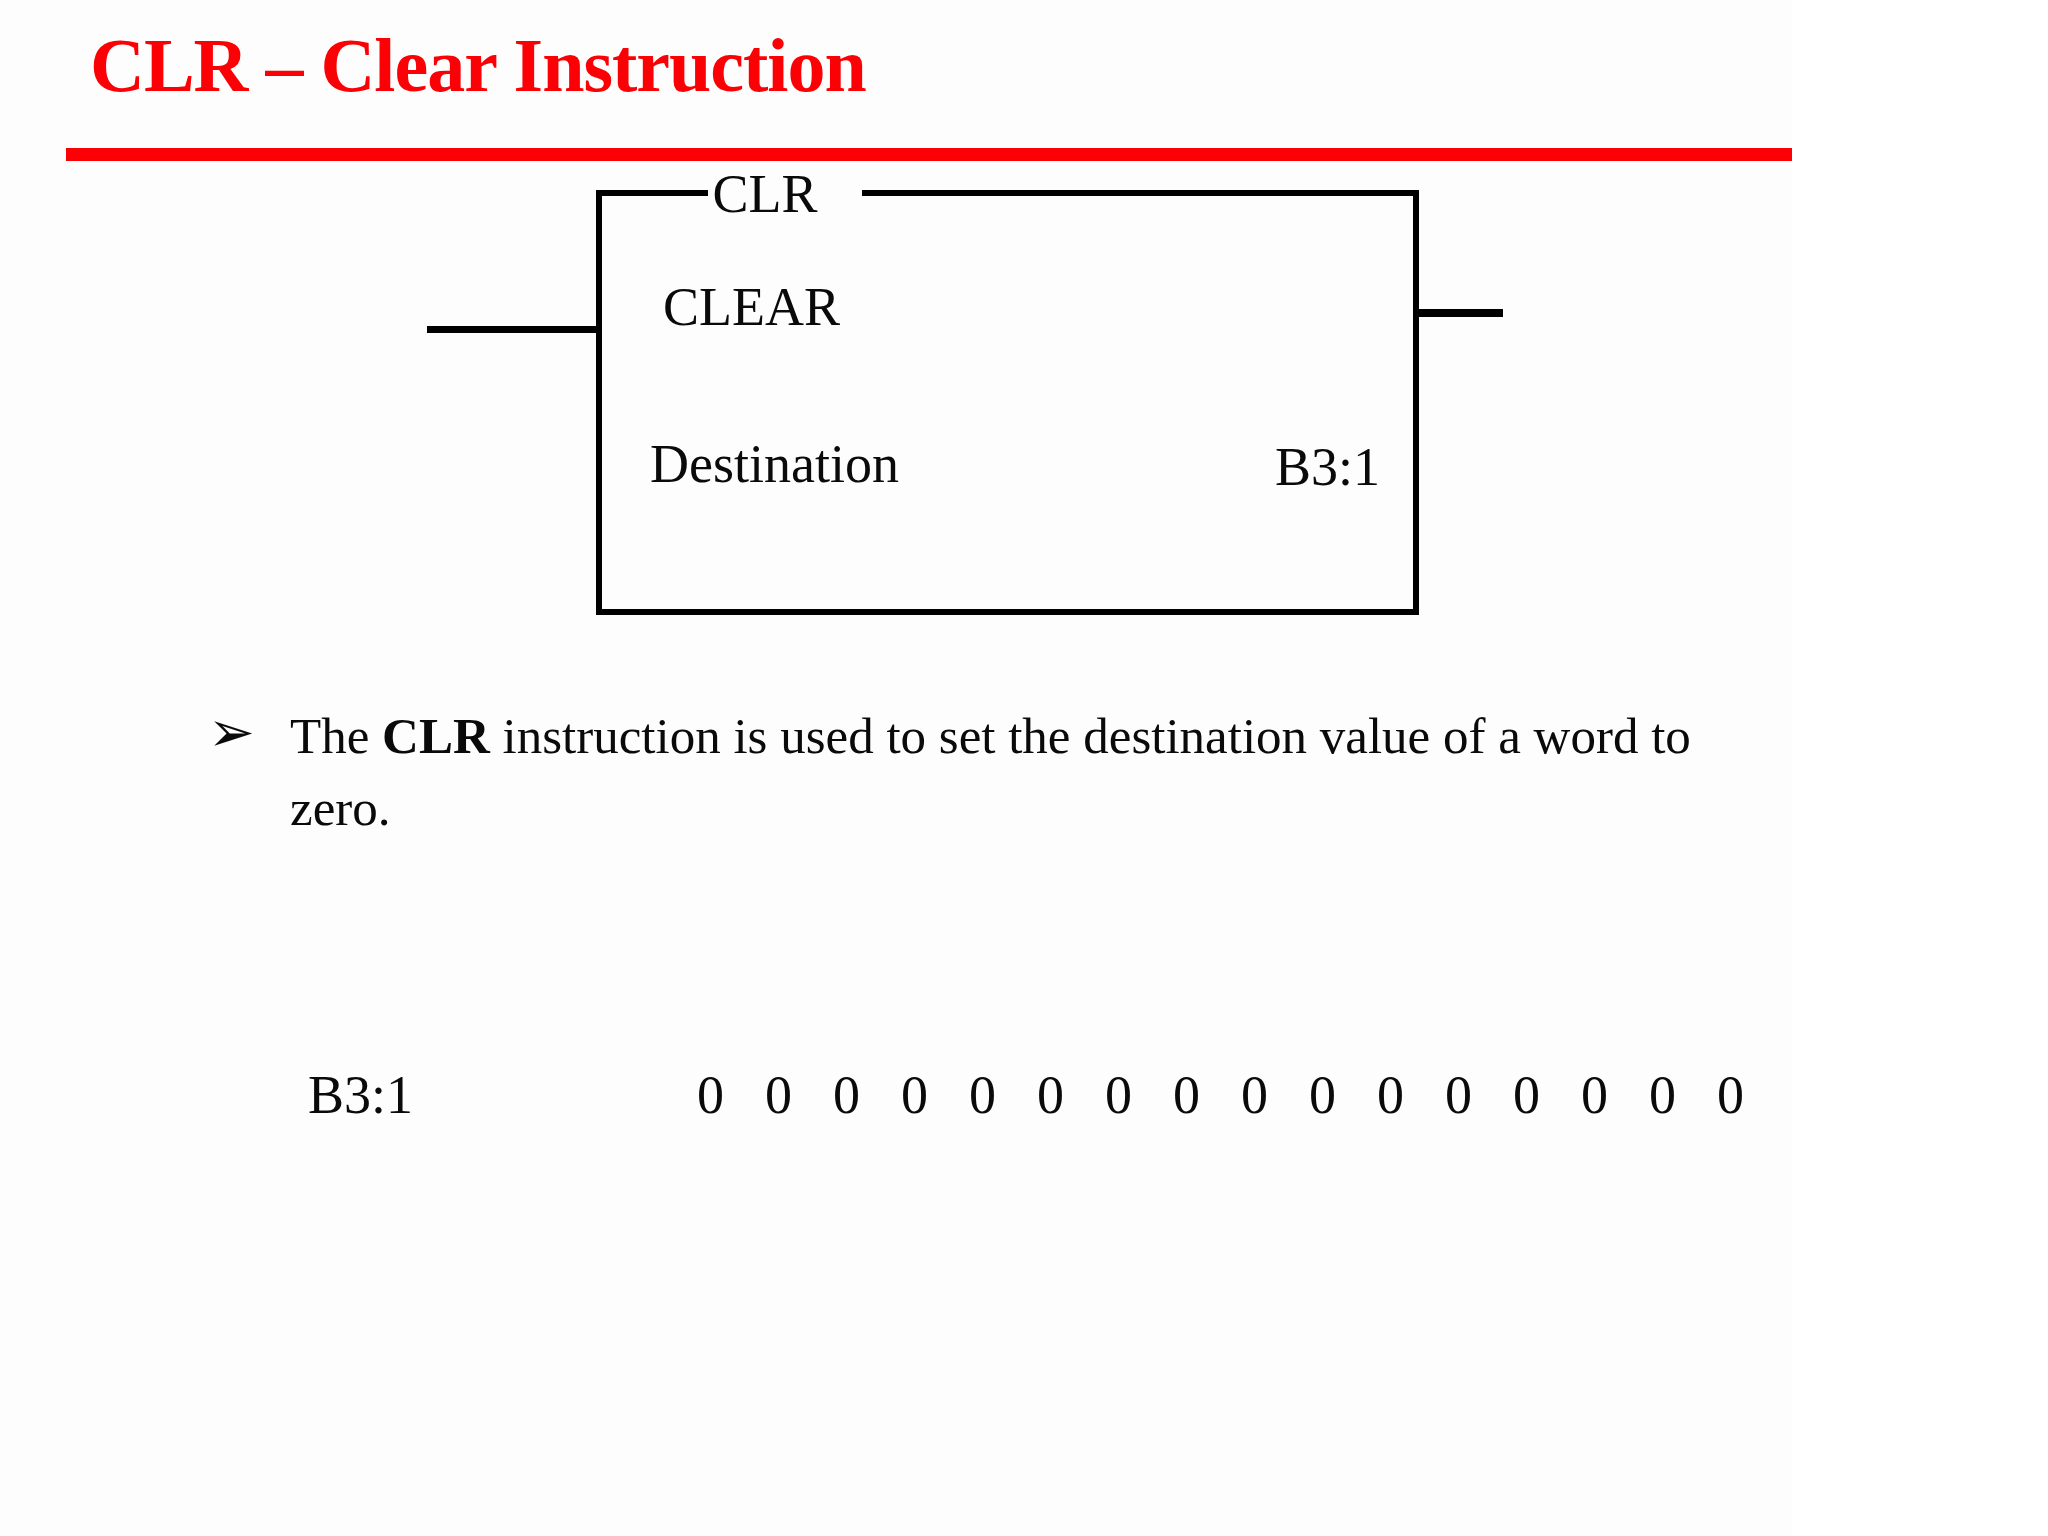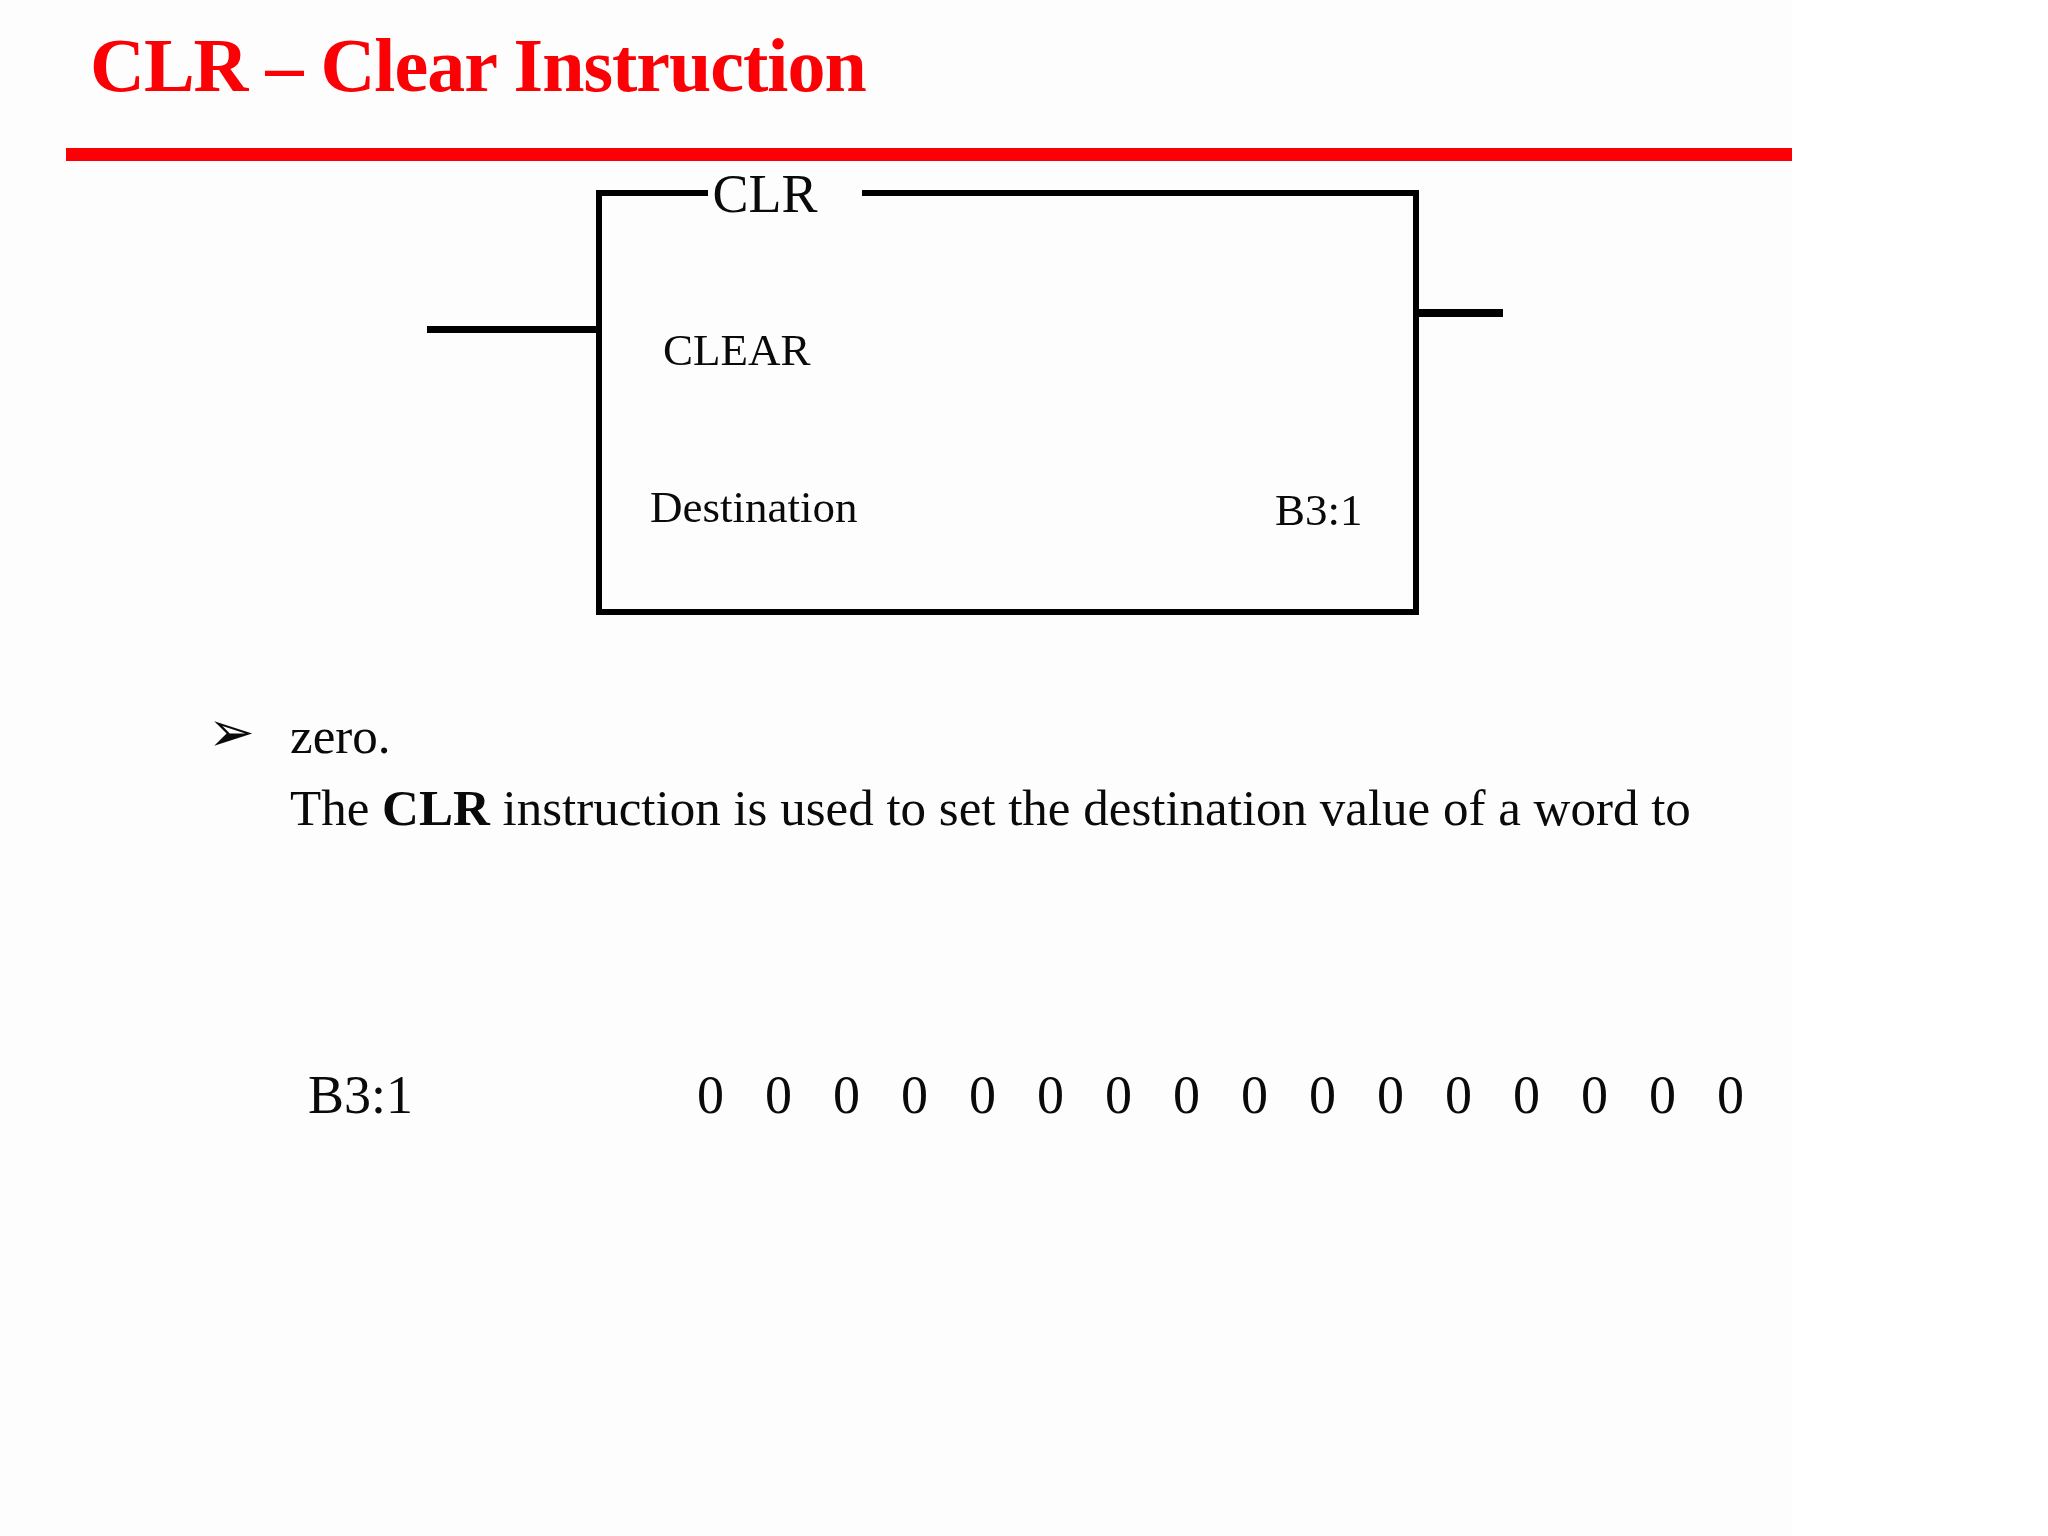--- a/index.html
+++ b/index.html
@@ -64,24 +64,23 @@
     left: 690px;
     top: 167px;
     width: 150px;
     text-align: center;
     font-size: 54px;
     line-height: 54px;
     white-space: nowrap;
   }
   .box-text {
     position: absolute;
-    font-size: 45px;
+    font-size: 54px;
     line-height: 54px;
     white-space: nowrap;
-    margin-top: 43px;
   }
   .clear-name    { left: 663px;  top: 280px; }
   .dest-label    { left: 650px;  top: 437px; text-align: right; }
   .dest-value    { left: 1275px; top: 440px; }
 
   .wire {
     position: absolute;
     height: 7px;
     background: #000;
   }
@@ -150,22 +149,22 @@
     <div class="box-text clear-name">CLEAR</div>
 
     <div class="box-text dest-label">Destination</div>
 
     <div class="box-text dest-value">B3:1</div>
   </div>
 
   <div>
     <div class="bullet-marker">➢</div>
     <div class="bullet-text">
+      <div><span>The </span><span class="kw">CLR</span><span> instruction is used to set the destination value of a word to</span></div>
       <div>zero.</div>
-      <div><span>The </span><span class="kw">CLR</span><span> instruction is used to set the destination value of a word to</span></div>
     </div>
   </div>
 
   <div>
     <div class="reg-label">B3:1</div>
     <div class="bit-row">
         <span class="bit">0</span>
         <span class="bit">0</span>
         <span class="bit">0</span>
         <span class="bit">0</span>

